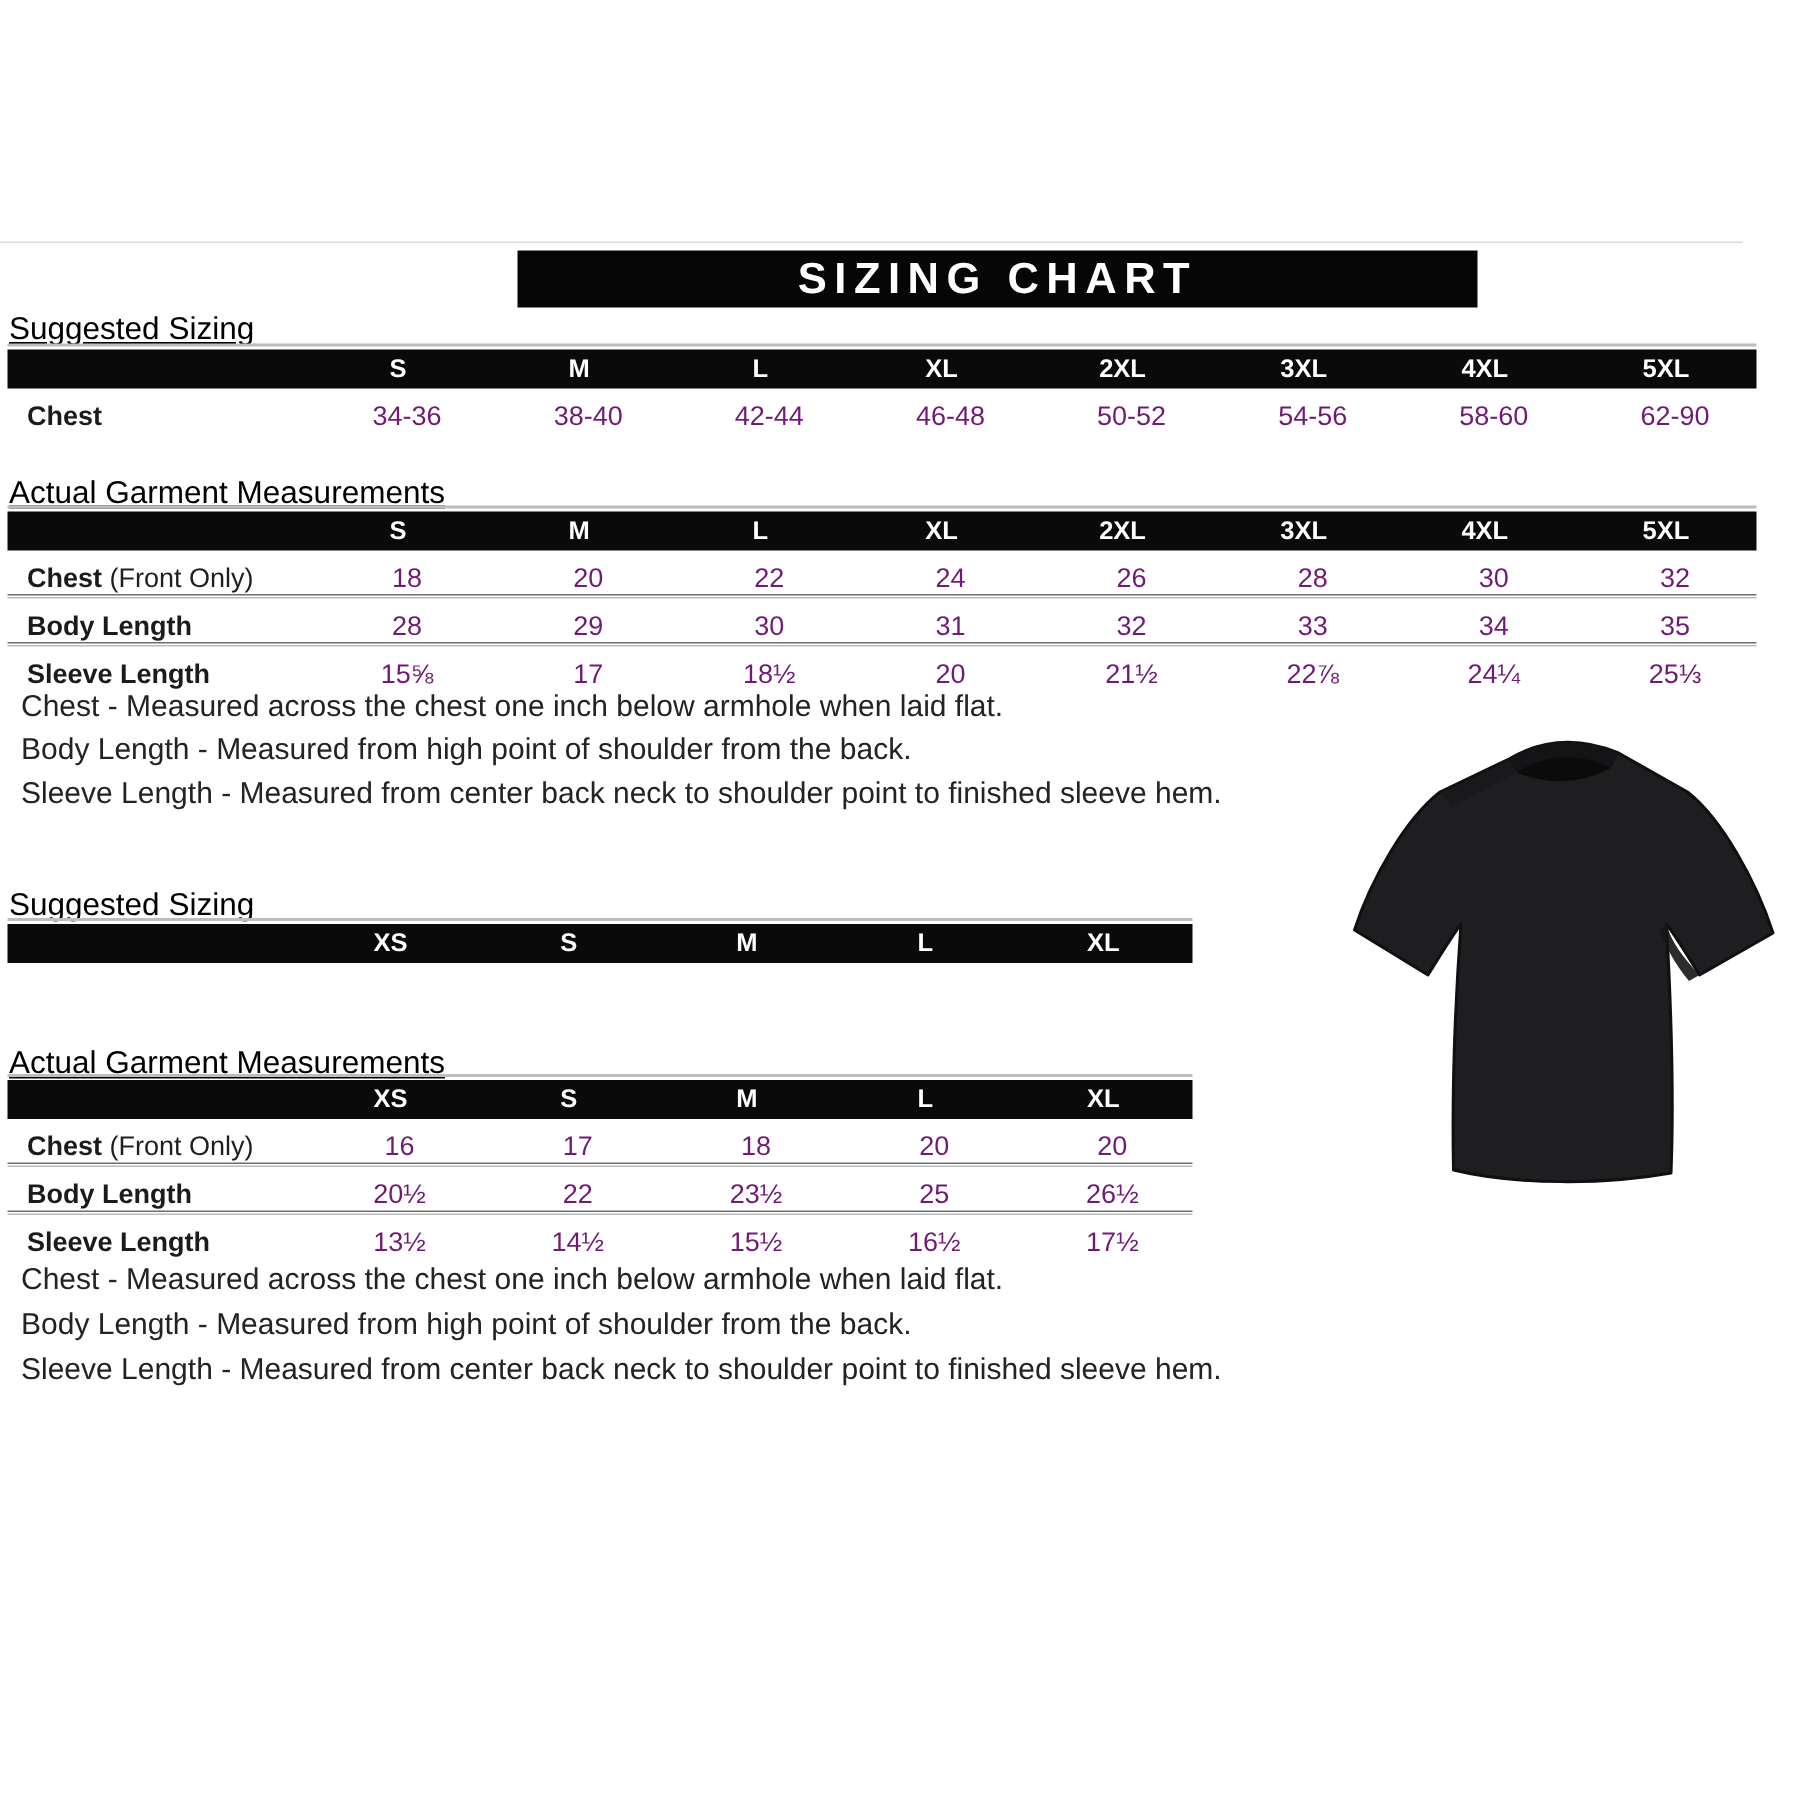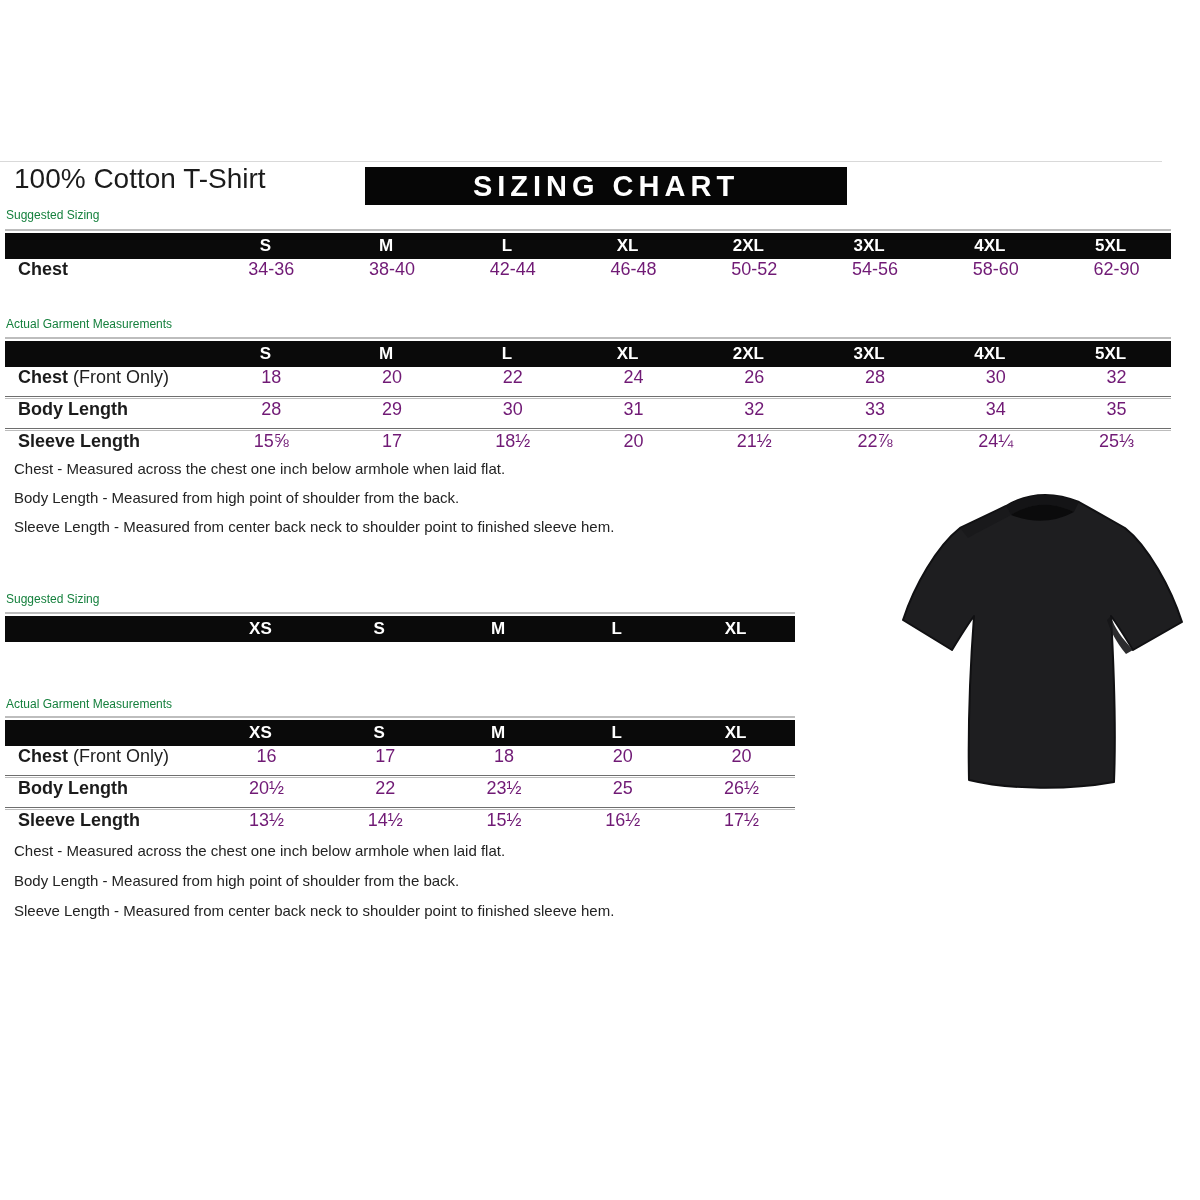--- a/index.html
+++ b/index.html
@@ -4,54 +4,53 @@
 <style>
   html,body { margin:0; padding:0; background:#fff; }
   .page {
     position:relative; width:1200px; height:1200px; background:#ffffff;
     font-family:"Liberation Sans","DejaVu Sans",sans-serif; color:#1f1f1f;
     overflow:hidden;
   }
   .faint-rule { position:absolute; left:0; top:161px; width:1162px; height:1px; background:#d9d9d9; }
 
   .main-title { position:absolute; left:14px; top:163px; font-size:28px; font-weight:400; color:#1b1b1b; }
-  .banner { position:absolute; left:345px; top:167px; width:482px; height:38px; background:#060606;
+  .banner { position:absolute; left:345px; top:167px; width:640px; height:38px; background:#060606;
             color:#fff; font-weight:700; font-size:29px; letter-spacing:5px;
-            text-align:center; line-height:39px;margin-left:20px; }
-  .section-label { position:absolute; left:6px; font-size:12px; color:#15803d; }
+            text-align:center; line-height:39px; }
+  .section-label { position:absolute; left:6px; font-size:21px; color:#000000;text-decoration:underline; }
 
   .sizing-table { position:absolute; left:5px; }
   .topline { height:2px; background:#bdbdbd; margin-bottom:2px; }
   .thead { display:flex; background:#0a0a0a; height:26px; align-items:center; }
   .thead .label-col { box-sizing:border-box; }
   .thead .col { flex:1; text-align:center; color:#ffffff; font-weight:700; font-size:17px; }
-  .trow { display:flex; height:29px; align-items:flex-start; font-size:18px;gap:12px; }
+  .trow { display:flex; height:29px; align-items:flex-end; font-size:18px;gap:12px; }
   .trow .label-col { box-sizing:border-box; padding-left:13px; }
   .trow .col { flex:1; text-align:center; color:#701a75; }
   .bold { font-weight:700; color:#1b1b1b; }
   .suffix { font-weight:400; }
   .sep { height:1px; background:#6e6e6e; box-shadow:0 2px 0 #bcbcbc; margin-bottom:2px; }
   .w-adult { width:1166px; }
   .w-adult .label-col { width:200px; }
   .w-youth { width:790px; }
   .w-youth .label-col { width:196px; }
 
-  .notes { position:absolute; left:14px; font-size:15px; color:#232323; }
+  .notes { position:absolute; left:14px; font-size:20px; color:#232323; }
   .notes div { height:29px; }
   .youth-title { position:absolute; left:6px; top:548px; font-size:27px; font-weight:700; color:#141414; }
 
   .tshirt-wrap { position:absolute; left:890px; top:470px; width:305px; height:340px; }
 </style>
 </head>
 <body>
 
 <div class="page">
   <div class="faint-rule"></div>
 
-  <div class="main-title">100% Cotton T-Shirt</div>
   <div class="banner">SIZING CHART</div>
 
   <div class="section-label" style="top:208px;">Suggested Sizing</div>
   <div class="sizing-table w-adult" style="top:229px;">
     <div class="topline"></div>
     <div class="thead">
       <div class="label-col"></div>
       <div class="col">S</div>
       <div class="col">M</div>
       <div class="col">L</div>

